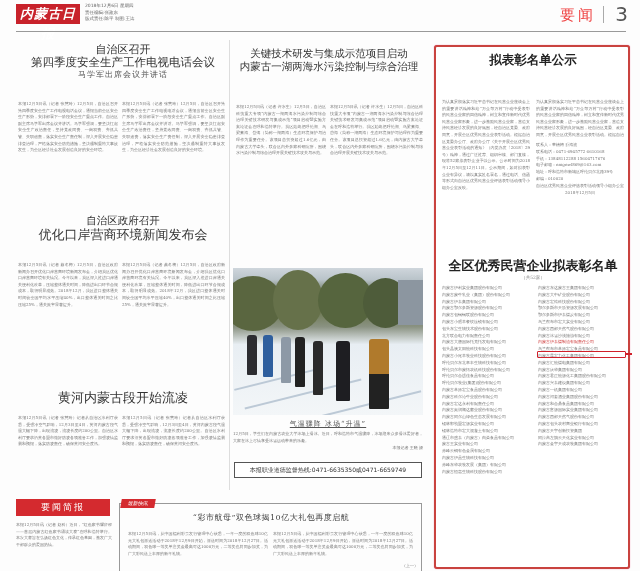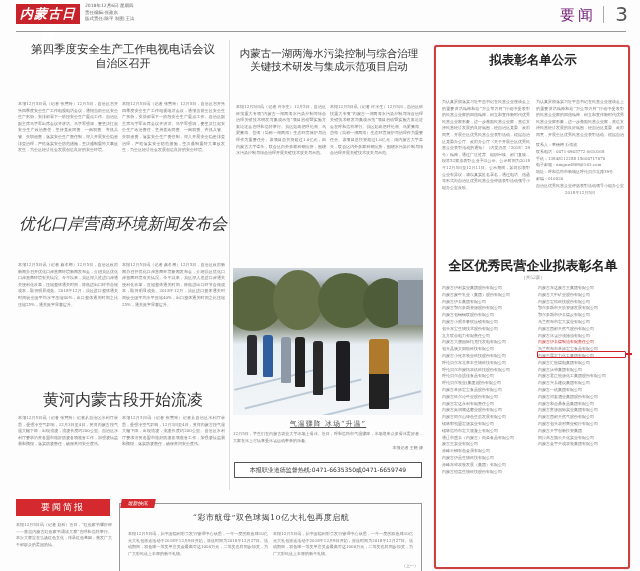--- a/index.html
+++ b/index.html
@@ -1,21 +1,21 @@
 <!DOCTYPE html>
 <html><head>
 <meta charset="utf-8">
 <style>
   * { box-sizing: border-box; margin: 0; padding: 0; }
   html, body { width: 640px; height: 571px; overflow: hidden; background: #fbfbfb; }
   body { font-family: "DejaVu Serif", "Liberation Serif", serif; color: #444; position: relative; }
   .page { position: absolute; left: 0; top: 0; width: 640px; height: 571px; background: #fdfdfd; }
   .masthead-logo { position: absolute; left: 16px; top: 4px; width: 64px; height: 20px; background: #c8222b; color: #fff; font-size: 13px; font-weight: bold; font-style: italic; line-height: 20px; text-align: center; letter-spacing: 1px; }
   .masthead-meta { position: absolute; left: 85px; top: 3px; font-size: 4.5px; color: #666; line-height: 6.5px; font-family: "DejaVu Sans", sans-serif; }
-  .section-title { position: absolute; right: 44px; top: 6px; font-size: 15px; color: #701a75; letter-spacing: 3px; }
+  .section-title { position: absolute; right: 44px; top: 6px; font-size: 15px; color: #ef4444; letter-spacing: 3px; }
   .section-sep { position: absolute; right: 36px; top: 6px; width: 1px; height: 17px; background: #aaa; }
   .page-num { position: absolute; right: 12px; top: 2px; font-size: 20px; color: #555; font-family: "DejaVu Sans", sans-serif; }
   .top-rule { position: absolute; left: 16px; right: 14px; top: 31px; height: 1px; background: #999; }
 
   .headline { position: absolute; text-align: center; color: #333; line-height: 1.2; }
   .body-text { position: absolute; font-size: 4px; line-height: 6.6px; color: #777; text-align: justify; overflow: hidden; word-break: break-all; }
   .col-rule { position: absolute; width: 1px; background: #ddd; }
 
   
   .notice-box { position: absolute; left: 434px; top: 45px; width: 196px; height: 524px; border: 2px solid #c9433f; border-radius: 3px; box-shadow: 0 0 1px #e58; background: #fff; }
@@ -44,41 +44,43 @@
     <div>2018年12月6日  星期四</div>
     <div>责任编辑:张政东</div>
     <div>版式责任:陈平  制图:王涛</div>
   </div>
   <div class="section-title">要闻</div>
   <div class="section-sep"></div>
   <div class="page-num">3</div>
   <div class="top-rule"></div>
 
   <div class="headline" style="left:18px; top:43px; width:210px;">
+    <div style="font-size:11px;">自治区召开</div>
     <div style="font-size:11.5px;">第四季度安全生产工作电视电话会议</div>
-    <div style="font-size:11px;">自治区召开</div>
+    <div style="font-size:8px; color:#555; letter-spacing:1px;">马学军出席会议并讲话</div>
   </div>
   <div class="body-text" style="left:18px; top:101px; width:100px; height:96px;">本报12月5日讯（记者 张慧玲）12月5日，自治区召开第四季度安全生产工作电视电话会议，通报当前全区安全生产形势，安排部署下一阶段安全生产重点工作。自治区副主席马学军出席会议并讲话。马学军强调，要坚决扛起安全生产政治责任，坚持党政同责、一岗双责、齐抓共管、失职追责，落实安全生产责任制，深入开展安全隐患排查治理，严格落实安全防范措施，坚决遏制重特大事故发生，为全区经济社会发展创造良好的安全环境。</div>
   <div class="body-text" style="left:122px; top:101px; width:103px; height:96px;">本报12月5日讯（记者 张慧玲）12月5日，自治区召开第四季度安全生产工作电视电话会议，通报当前全区安全生产形势，安排部署下一阶段安全生产重点工作。自治区副主席马学军出席会议并讲话。马学军强调，要坚决扛起安全生产政治责任，坚持党政同责、一岗双责、齐抓共管、失职追责，落实安全生产责任制，深入开展安全隐患排查治理，严格落实安全防范措施，坚决遏制重特大事故发生，为全区经济社会发展创造良好的安全环境。</div>
 
   <div class="headline" style="left:18px; top:214px; width:210px;">
-    <div style="font-size:16px;font-style:italic;">优化口岸营商环境新闻发布会</div>
+    <div style="font-size:10.5px;">自治区政府召开</div>
+    <div style="font-size:13px;">优化口岸营商环境新闻发布会</div>
   </div>
   <div class="body-text" style="left:18px; top:262px; width:100px; height:112px;">本报12月5日讯（记者 蔡冬梅）12月5日，自治区政府新闻办召开优化口岸营商环境新闻发布会，介绍我区优化口岸营商环境有关情况。今年以来，我区深入推进口岸通关便利化改革，压缩整体通关时间，降低进出口环节合规成本，取得明显成效。2018年12月，我区进口整体通关时间较全国平均水平压缩40%，出口整体通关时间之比压缩25%，通关效率显著提升。</div>
   <div class="body-text" style="left:122px; top:262px; width:103px; height:112px;">本报12月5日讯（记者 蔡冬梅）12月5日，自治区政府新闻办召开优化口岸营商环境新闻发布会，介绍我区优化口岸营商环境有关情况。今年以来，我区深入推进口岸通关便利化改革，压缩整体通关时间，降低进出口环节合规成本，取得明显成效。2018年12月，我区进口整体通关时间较全国平均水平压缩40%，出口整体通关时间之比压缩25%，通关效率显著提升。</div>
 
-  <div class="headline" style="left:18px; top:390px; width:210px; font-size:16px;">黄河内蒙古段开始流凌</div>
+  <div class="headline" style="left:18px; top:390px; width:210px; font-size:13px;">黄河内蒙古段开始流凌</div>
   <div class="body-text" style="left:18px; top:415px; width:100px; height:76px;">本报12月5日讯（记者 张慧玲）记者从自治区水利厅获悉，受强冷空气影响，12月3日至4日，黄河内蒙古段气温大幅下降，出现流凌，流凌长度约200公里。自治区水利厅要求沿黄各盟市做好防凌各项准备工作，加强凌情监测和预报，落实防凌责任，确保黄河安全度汛。</div>
   <div class="body-text" style="left:122px; top:415px; width:103px; height:76px;">本报12月5日讯（记者 张慧玲）记者从自治区水利厅获悉，受强冷空气影响，12月3日至4日，黄河内蒙古段气温大幅下降，出现流凌，流凌长度约200公里。自治区水利厅要求沿黄各盟市做好防凌各项准备工作，加强凌情监测和预报，落实防凌责任，确保黄河安全度汛。</div>
 
   <div class="col-rule" style="left:229px; top:40px; height:450px;"></div>
 
   <div class="headline" style="left:233px; top:47px; width:192px;">
+    <div style="font-size:10.5px;">关键技术研发与集成示范项目启动</div>
     <div style="font-size:10.5px;">内蒙古一湖两海水污染控制与综合治理</div>
-    <div style="font-size:10.5px;">关键技术研发与集成示范项目启动</div>
   </div>
   <div class="body-text" style="left:236px; top:104px; width:90px; height:152px;">本报12月5日讯（记者 许水生）12月5日，自治区科技重大专项“内蒙古一湖两海水污染控制与综合治理关键技术研发与集成示范”项目启动暨实施方案论证会在呼和浩特举行。我区始终把呼伦湖、乌梁素海、岱海（简称一湖两海）生态环境保护与治理作为重要任务。该项目总投资超过1.6亿元，由内蒙古大学牵头，联合区内外多家科研院所，围绕水污染控制与综合治理开展关键技术攻关与示范。</div>
   <div class="body-text" style="left:330px; top:104px; width:93px; height:152px;">本报12月5日讯（记者 许水生）12月5日，自治区科技重大专项“内蒙古一湖两海水污染控制与综合治理关键技术研发与集成示范”项目启动暨实施方案论证会在呼和浩特举行。我区始终把呼伦湖、乌梁素海、岱海（简称一湖两海）生态环境保护与治理作为重要任务。该项目总投资超过1.6亿元，由内蒙古大学牵头，联合区内外多家科研院所，围绕水污染控制与综合治理开展关键技术攻关与示范。</div>
 
   <div class="photo">
     <div class="tree" style="left:-10px; top:8px; width:60px; height:55px; background:#5a6640;"></div>
     <div class="tree" style="left:40px; top:2px; width:50px; height:60px; background:#66714a;"></div>
     <div class="tree" style="left:85px; top:5px; width:55px; height:55px; background:#56653e;"></div>
     <div class="tree" style="left:130px; top:10px; width:45px; height:50px; background:#4e5c3a;"></div>
     <div style="position:absolute; left:165px; top:12px; width:25px; height:45px; background:#8c96a0;"></div>

